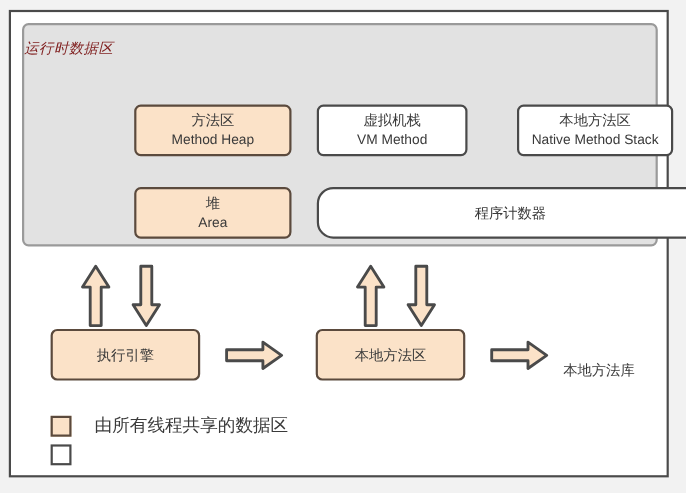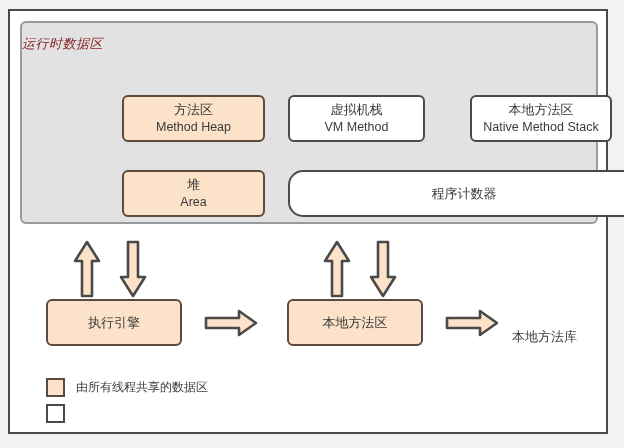--- a/index.html
+++ b/index.html
@@ -133,22 +133,23 @@
   }
   .legend-swatch.sw-shared {
     background: #fbe2c8;
     border-color: #5b4a3d;
   }
   .legend-swatch.sw-isolated {
     background: #ffffff;
     border-color: #4a4a4a;
   }
   .legend-text {
-    font-size: 12px;
-    color: #3a3a3a;
+    font-size: 16px;
+    color: #3a3a3a;
+    margin-left: 10px;
   }
 </style>
 </head>
 <body>
 
 <div id="canvas">
 
   <div id="page-frame">
 
     <div id="runtime-panel">

